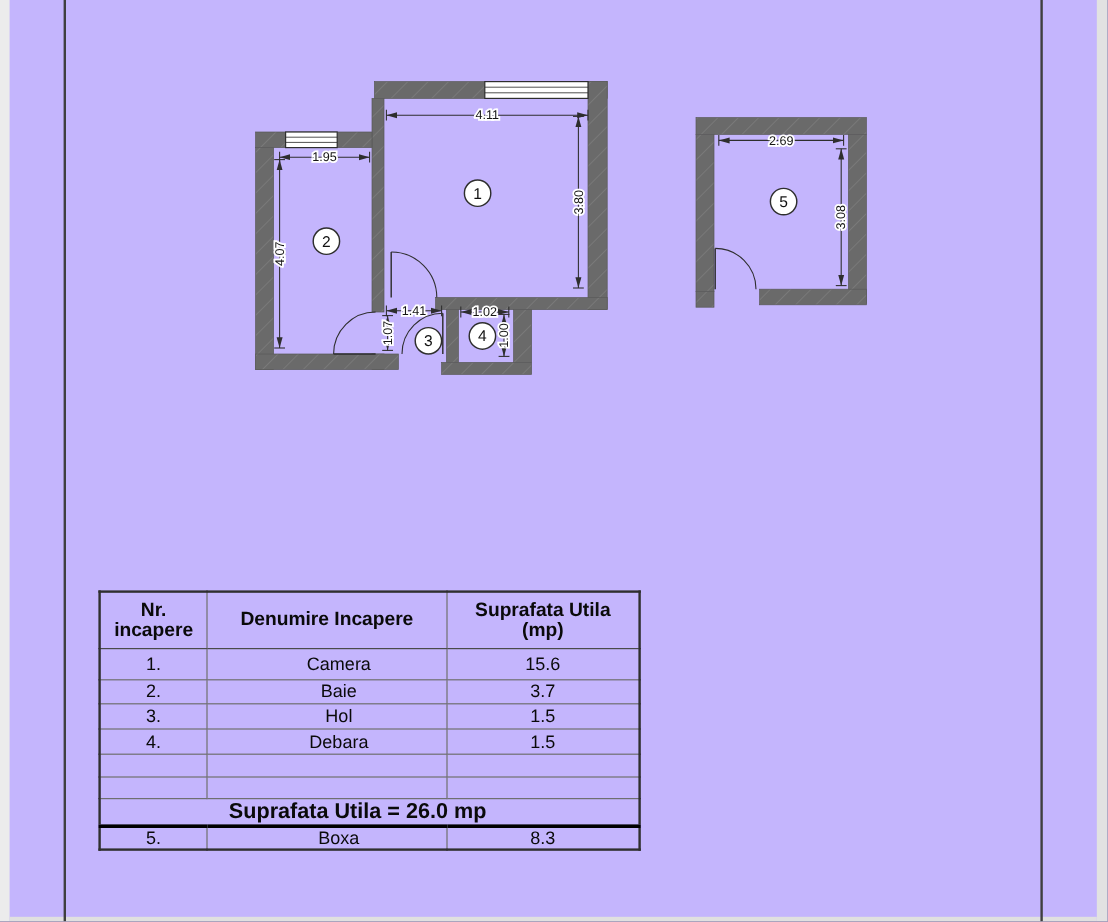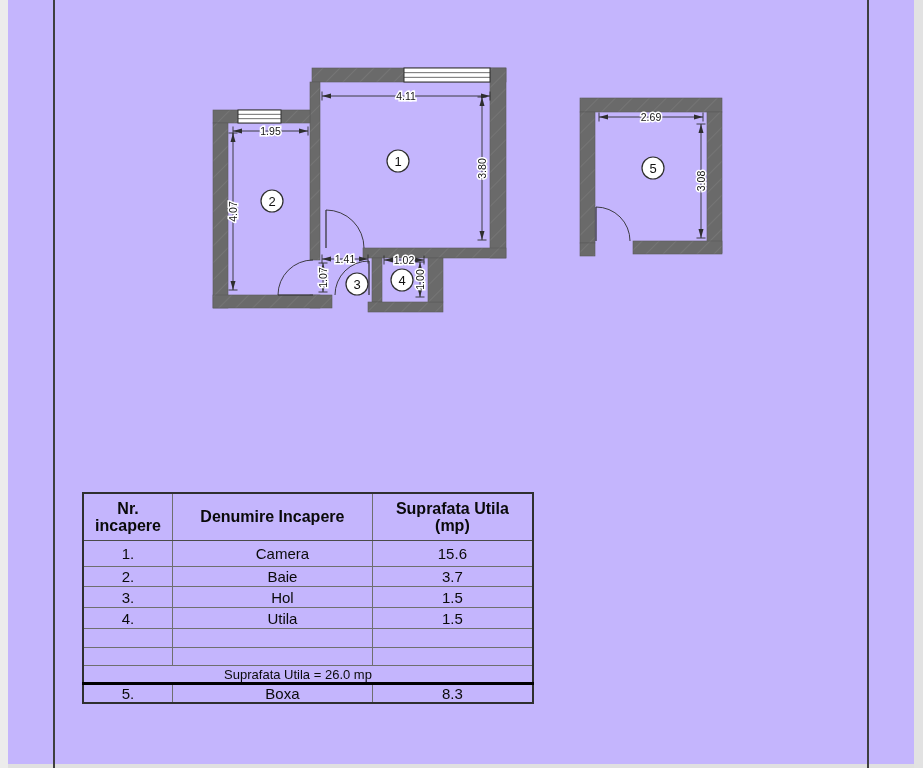--- a/index.html
+++ b/index.html
@@ -27,21 +27,21 @@
     font-size:15px; color:#0a0a0a; overflow:hidden;
   }
   .areas-table th{
     font-size:16px; font-weight:bold; text-align:center; line-height:1.08;
     white-space:pre-line; height:46px; border-bottom:1px solid #4a4a4a;
   }
   .areas-table td.nr{text-align:center;}
   .areas-table td.name{text-align:center;padding-left:20px;}
   .areas-table td.area{text-align:center;}
   .areas-table tr.subtotal td, .areas-table tr.total td{
-    font-weight:normal; font-size:13px; text-align:center; padding-right:20px;
+    font-weight:bold; font-size:18px; text-align:center; padding-right:20px;
   }
   .areas-table tr.boxa td{border-top:3px solid #000;}
 </style>
 </head>
 <body>
 
 <div class="page">
 
   <div class="edge edge-left"></div>
   <div class="edge edge-right"></div>
@@ -170,21 +170,21 @@
             <td class="name">Baie</td>
             <td class="area">3.7</td>
           </tr>
           <tr style="height: 21px;">
             <td class="nr">3.</td>
             <td class="name">Hol</td>
             <td class="area">1.5</td>
           </tr>
           <tr style="height: 21px;">
             <td class="nr">4.</td>
-            <td class="name">Utila</td>
+            <td class="name">Debara</td>
             <td class="area">1.5</td>
           </tr>
           <tr style="height: 19px;">
             <td class="nr"></td>
             <td class="name"></td>
             <td class="area"></td>
           </tr>
           <tr style="height: 18px;">
             <td class="nr"></td>
             <td class="name"></td>

